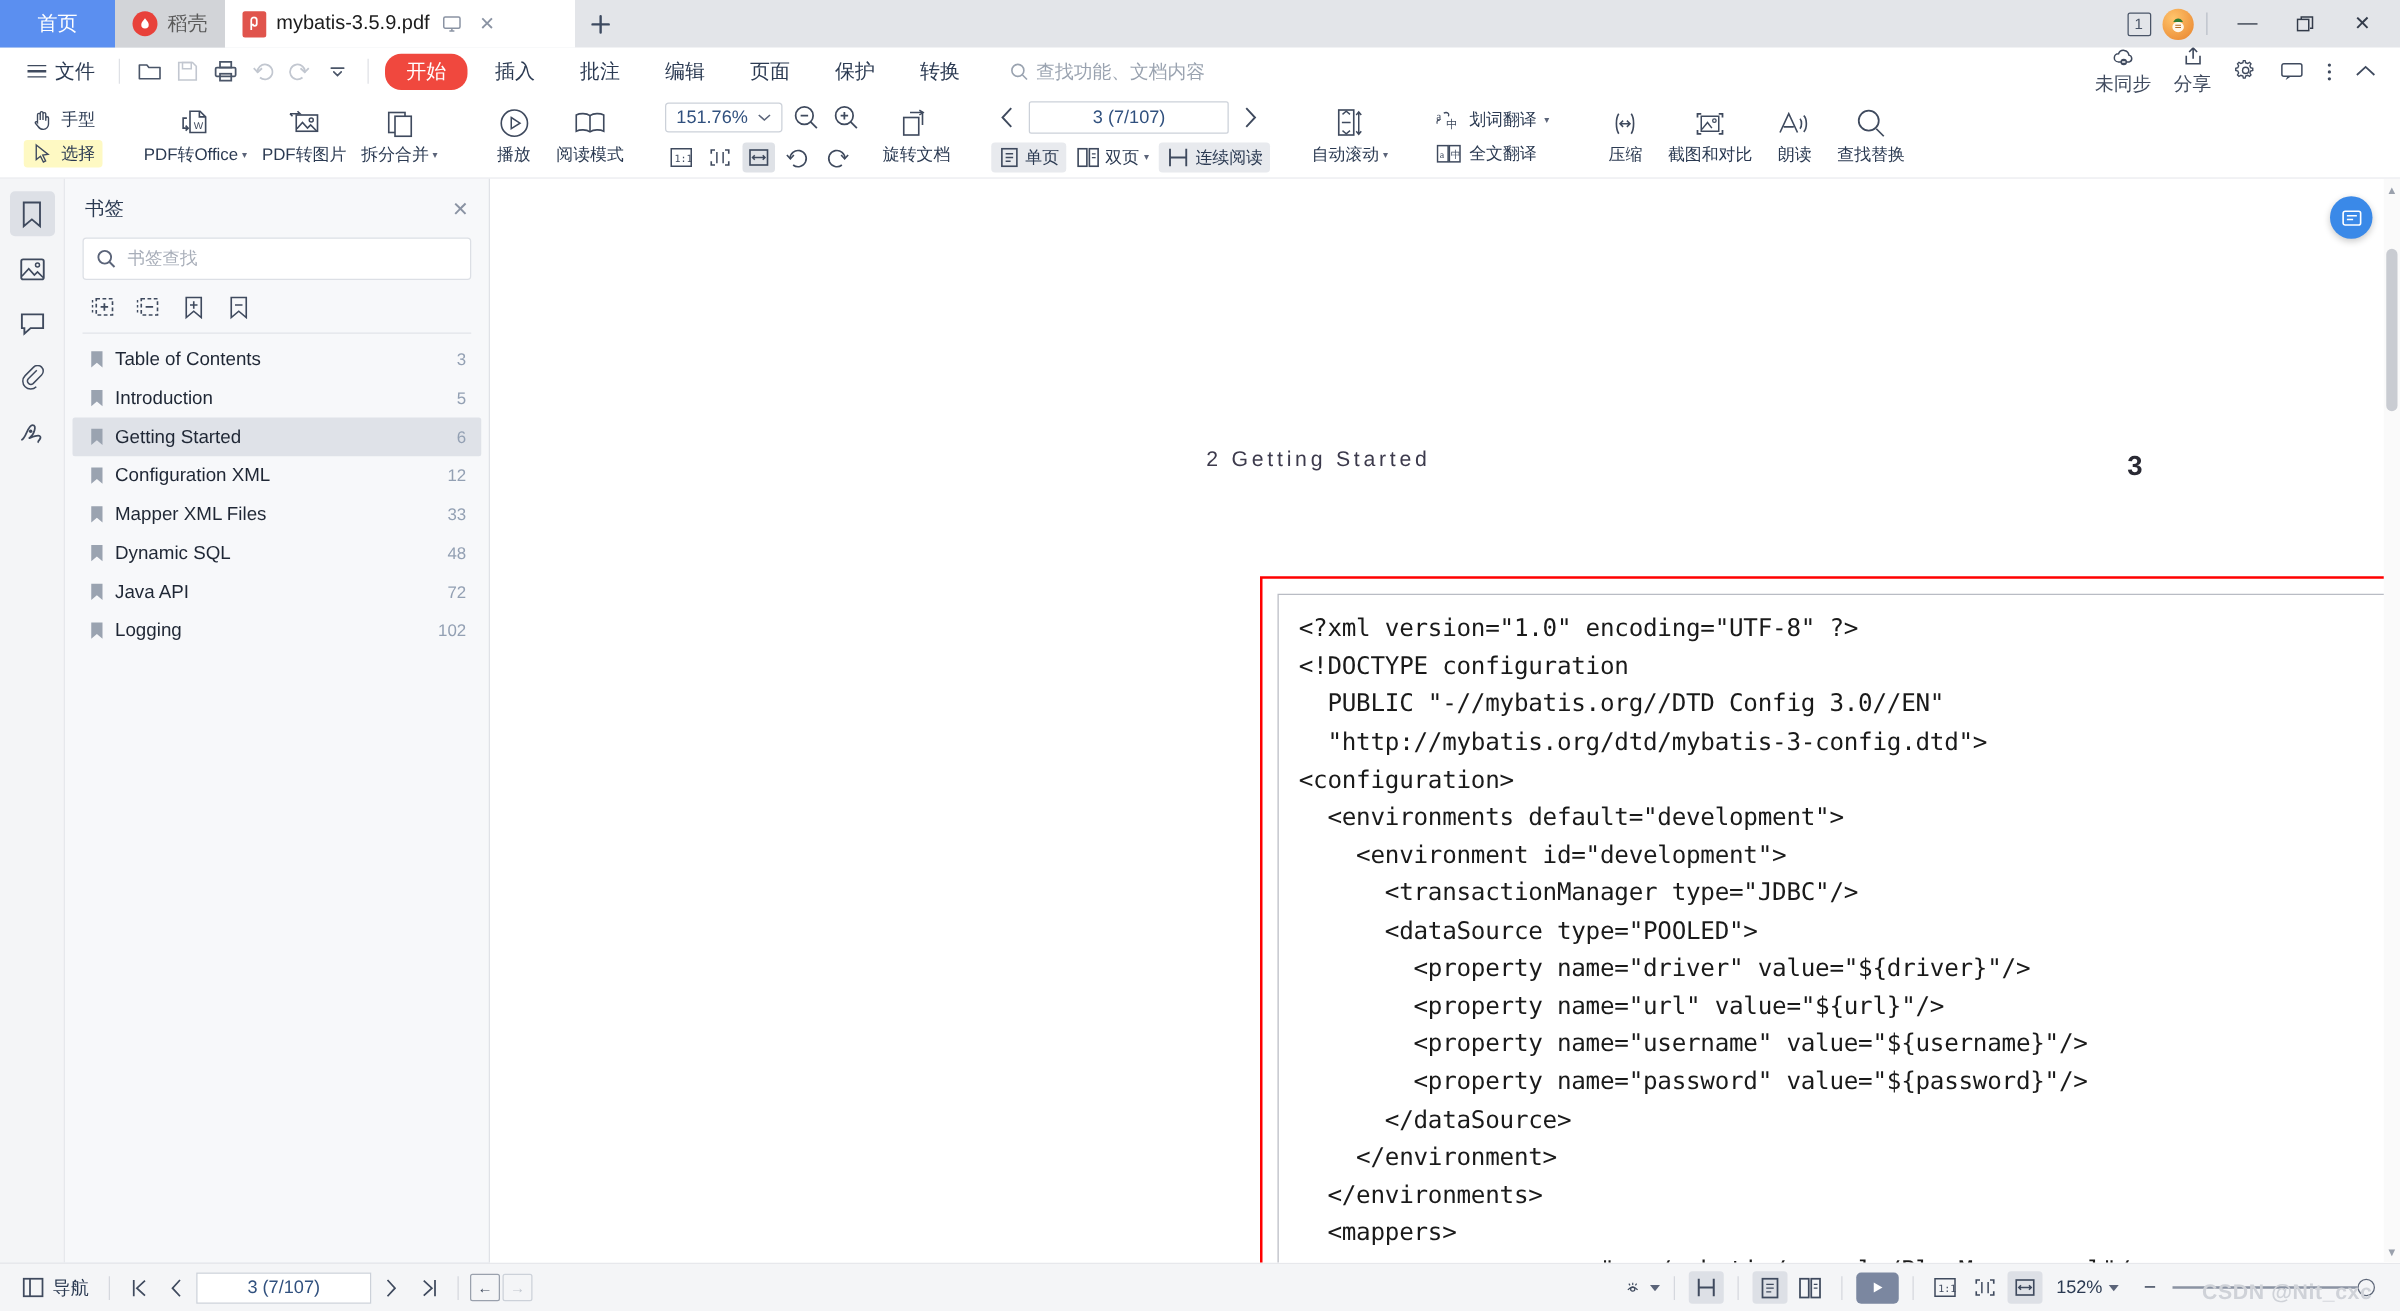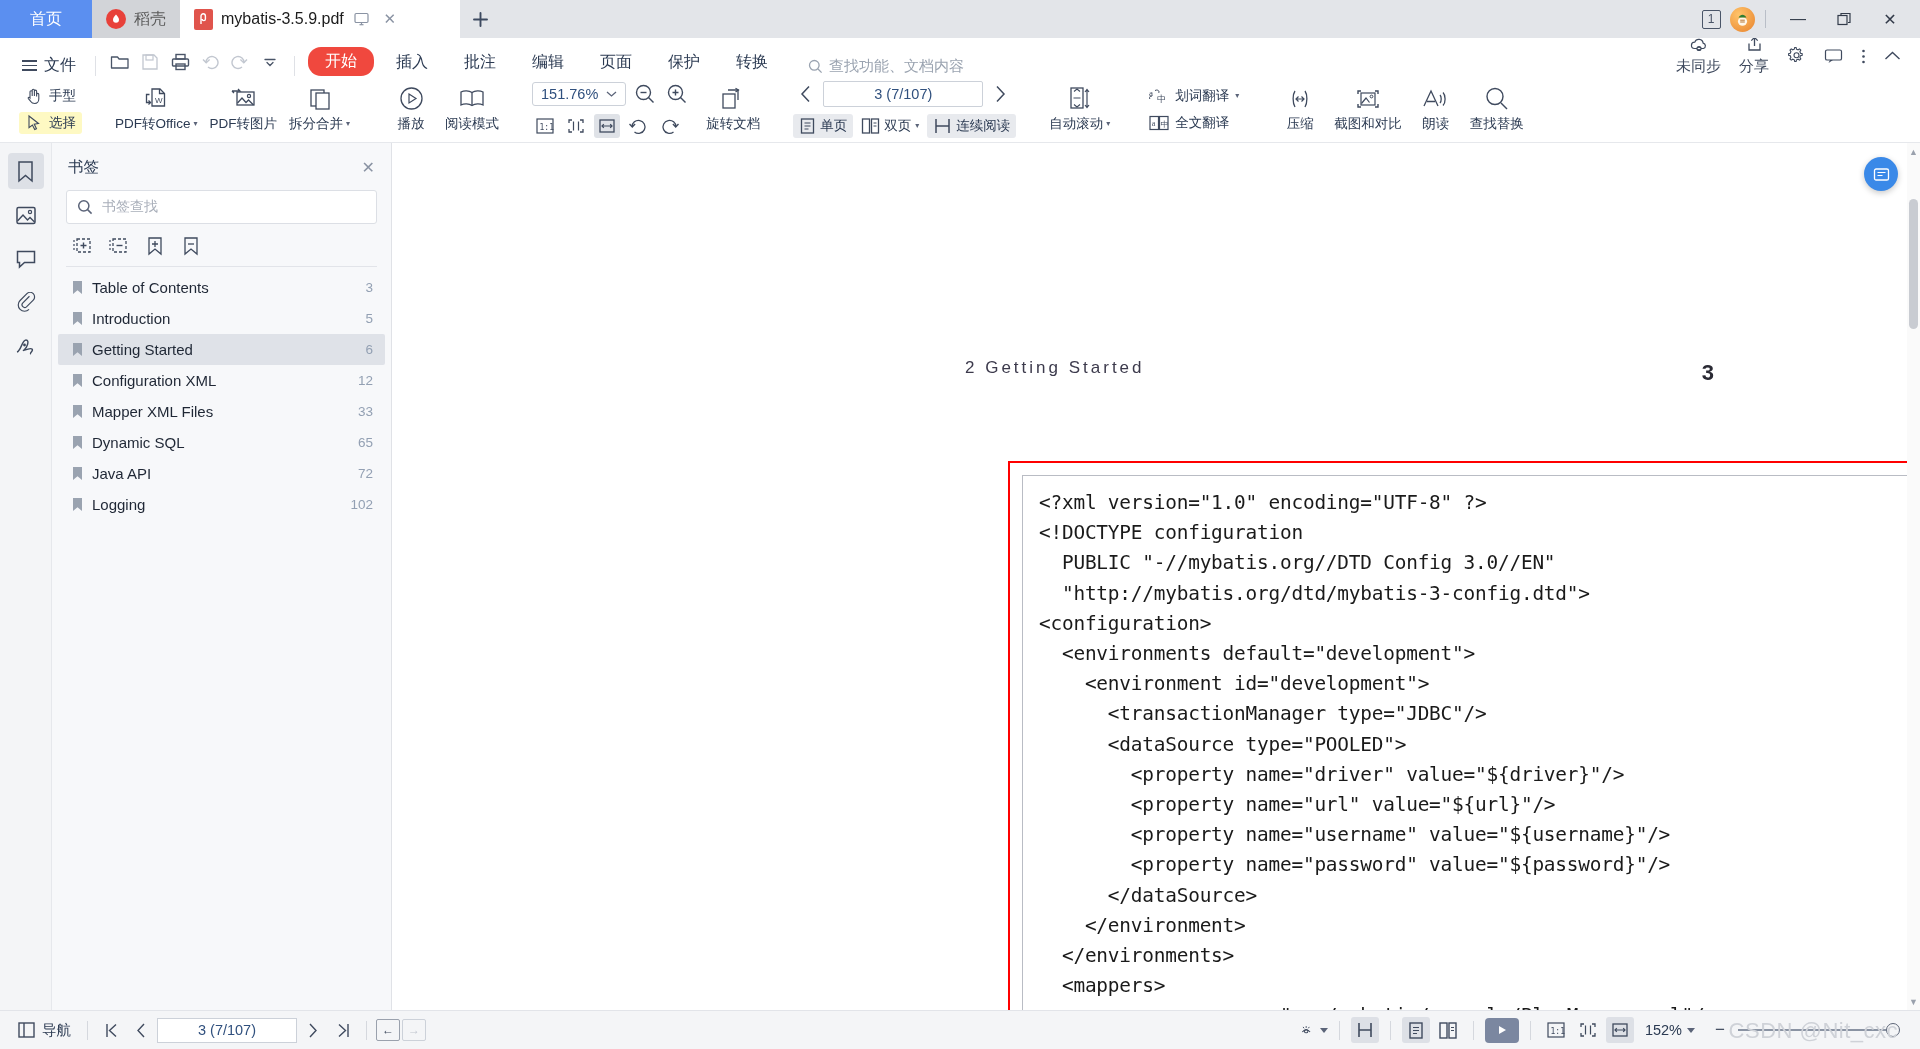--- a/index.html
+++ b/index.html
@@ -58,21 +58,21 @@
   .tb-sep { width: 1px; height: 18px; background: #b9bec7; margin: 0 8px; }
   .avatar {
     width: 25px; height: 25px; border-radius: 50%;
     background: radial-gradient(circle at 35% 30%, #ffc46b, #e8822c);
     display: flex; align-items: center; justify-content: center; font-size: 13px;
   }
   .wbtn { width: 44px; height: 38px; display: flex; align-items: center; justify-content: center; color: #333b4a; font-size: 16px; }
 
   
   .menubar {
-    height: 38px; background: #fff; display: flex; align-items: flex-end;
+    height: 38px; background: #fff; display: flex; align-items: center;
     flex: none; padding-left: 12px; border-bottom: none;
   }
   .mb-file { display: flex; align-items: center; gap: 7px; font-size: 16px; padding: 0 10px; color: #2b3a52; }
   .hamburger { display: inline-flex; flex-direction: column; gap: 3px; }
   .hamburger i { display: block; width: 15px; height: 1.6px; background: #3f4a5e; }
   .mb-sep { width: 1px; height: 20px; background: #dfe1e6; margin: 0 9px; }
   .mb-ico { width: 30px; height: 28px; display: flex; align-items: center; justify-content: center; color: #4a5568; }
   .mb-ico.dim { color: #c2c7d0; }
   .mb-tab { font-size: 16px; padding: 3px 14px; color: #2b3a52; margin: 0 4px; }
   .mb-tab.active { background: #f0483e; color: #fff; border-radius: 13px; padding: 4px 17px; }
@@ -185,21 +185,21 @@
     display: flex; align-items: center; justify-content: center;
     font-size: 14.5px; color: #30507e;
   }
   .sb-boxbtn { width: 24px; height: 22px; border: 1px solid #9aa1ad; border-radius: 2px; display: flex; align-items: center; justify-content: center; font-size: 12px; color: #3f4a5e; }
   .sb-boxbtn.dim { border-color: #ccd1d9; color: #c2c7d0; }
   .sb-play { width: 34px; height: 25px; background: #7b87a0; border-radius: 4px; display: flex; align-items: center; justify-content: center; color: #fff; font-size: 12px; }
   .sb-right { margin-left: auto; display: flex; align-items: center; gap: 4px; padding-right: 10px; }
   .slider { display: flex; align-items: center; gap: 0; }
   .slider .line { width: 148px; height: 1.6px; background: #8a93a3; }
   .slider .knob { width: 14px; height: 14px; border: 1.6px solid #5d6678; border-radius: 50%; background: #f4f5f7; }
-  .wm { position: absolute; right: 22px; bottom: 5px; font-size: 22px; color: #cfd2d8; letter-spacing: .5px; pointer-events: none; }
+  .wm { position: absolute; right: 22px; bottom: 5px; font-size: 17px; color: #cfd2d8; letter-spacing: .5px; pointer-events: none; font-weight: bold; }
   .tri-d { width: 0; height: 0; border-left: 4px solid transparent; border-right: 4px solid transparent; border-top: 5px solid #5b6479; }
   svg { display: block; }
 </style>
 </head>
 <body>
 
 <div class="app">
 
   <div class="tabbar">
     <div class="tab home">
@@ -780,21 +780,21 @@
             <span>Mapper XML Files</span>
             <span class="num">33</span>
           </div>
           <div class="bm-item">
             <span>
               <svg width="11" height="15" viewBox="0 0 11 15">
                 <path d="M1 1h9v13l-4.5-3.8L1 14z" fill="#9aa3b0"></path>
               </svg>
             </span>
             <span>Dynamic SQL</span>
-            <span class="num">65</span>
+            <span class="num">48</span>
           </div>
           <div class="bm-item">
             <span>
               <svg width="11" height="15" viewBox="0 0 11 15">
                 <path d="M1 1h9v13l-4.5-3.8L1 14z" fill="#9aa3b0"></path>
               </svg>
             </span>
             <span>Java API</span>
             <span class="num">72</span>
           </div>

